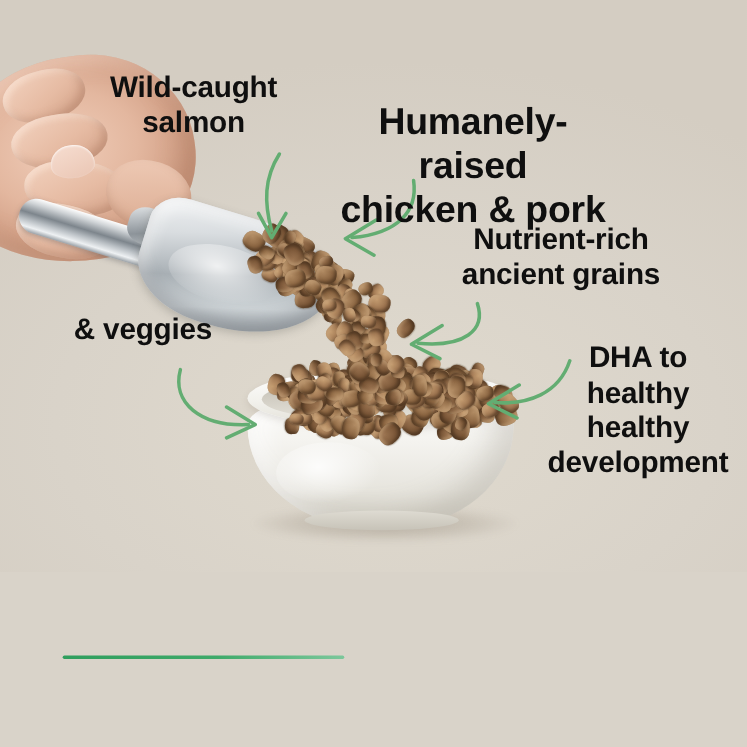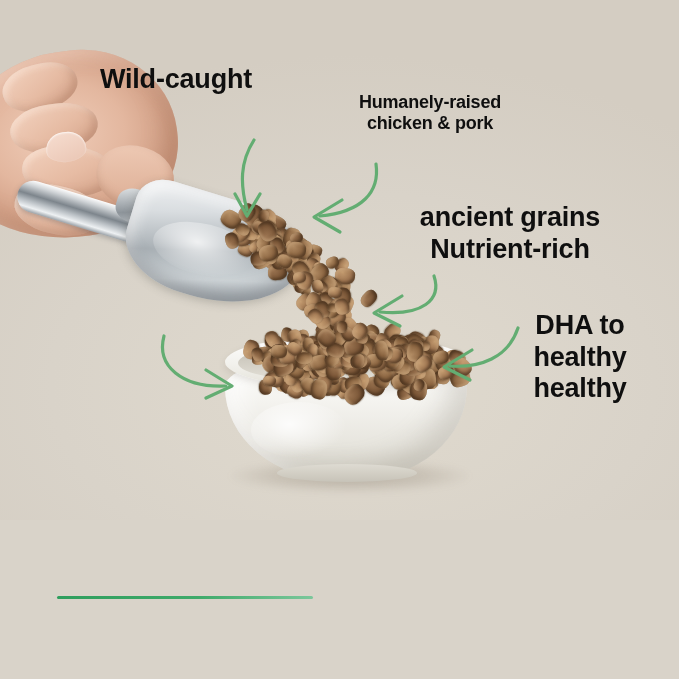--- a/index.html
+++ b/index.html
@@ -72,21 +72,21 @@
      box-shadow:inset -6px -8px 16px rgba(90,96,101,.45), inset 6px 6px 14px rgba(255,255,255,.7),
                 0 3px 8px rgba(100,98,92,.30);}
   .scoop-bowl-hl{position:absolute;left:152px;top:224px;width:104px;height:52px;transform:rotate(14deg);
      border-radius:50%;background:radial-gradient(ellipse at 42% 38%, rgba(255,255,255,.8), rgba(255,255,255,0) 72%);}
   .scoop-neck{position:absolute;left:116px;top:190px;width:44px;height:34px;transform:rotate(17deg);
      border-radius:40%;background:linear-gradient(160deg,#e7eaec,#8d949a 60%,#c7ccd0);}
 
   
   .label{position:absolute;color:#0f0f0f;font-weight:700;letter-spacing:-.2px;line-height:1.17;}
   .l-salmon {left:68px; top:64px;  width:216px;text-align:center;font-size:27px;}
-  .l-chicken{left:300px;top:92px;  width:260px;text-align:center;font-size:18px;}
+  .l-chicken{left:300px;top:92px;  width:260px;text-align:center;font-size:34px;}
   .l-grains {left:405px;top:202px; width:210px;text-align:center;font-size:27px;}
   .l-nongmo {left:8px;  top:284px; width:244px;text-align:center;font-size:27px;}
   .l-dha    {left:494px;top:310px; width:172px;text-align:center;font-size:27px;}
 
   .arrow{position:absolute;}
 
   
   .banner{position:absolute;left:16px;top:521px;width:647px;height:144px;background:#e4f2e8;}
   .banner-text{position:absolute;left:0;top:34px;width:647px;text-align:center;
      color:#141414;font-size:30px;font-weight:700;line-height:1.25;letter-spacing:.2px;}
@@ -610,37 +610,40 @@
       <path d="M56 40 L82 56 L56 68" stroke="#63ad72" stroke-width="3.2" fill="none" stroke-linecap="round" stroke-linejoin="round"></path>
     </svg>
 
     <svg class="arrow" style="left:434px;top:318px;" width="96" height="66" viewBox="0 0 96 66">
       <path d="M84 10 C74 40, 46 50, 16 48" stroke="#63ad72" stroke-width="3.2" fill="none" stroke-linecap="round"></path>
       <path d="M38 32 L10 49 L36 62" stroke="#63ad72" stroke-width="3.2" fill="none" stroke-linecap="round" stroke-linejoin="round"></path>
     </svg>
 
     <div class="label l-salmon">
       <div>Wild-caught</div>
+      <div>salmon</div>
     </div>
 
     <div class="label l-chicken">
       <div>Humanely-raised</div>
       <div>chicken &amp; pork</div>
     </div>
 
     <div class="label l-grains">
+      <div>Nutrient-rich</div>
       <div>ancient grains</div>
-      <div>Nutrient-rich</div>
     </div>
 
     <div class="label l-nongmo">
+      <div>&amp; veggies</div>
     </div>
 
     <div class="label l-dha">
       <div>DHA to</div>
       <div>healthy</div>
       <div>healthy</div>
+      <div>development</div>
     </div>
   </div>
 
   <div class="underline"></div>
 
 </div>
 
 </body></html>

